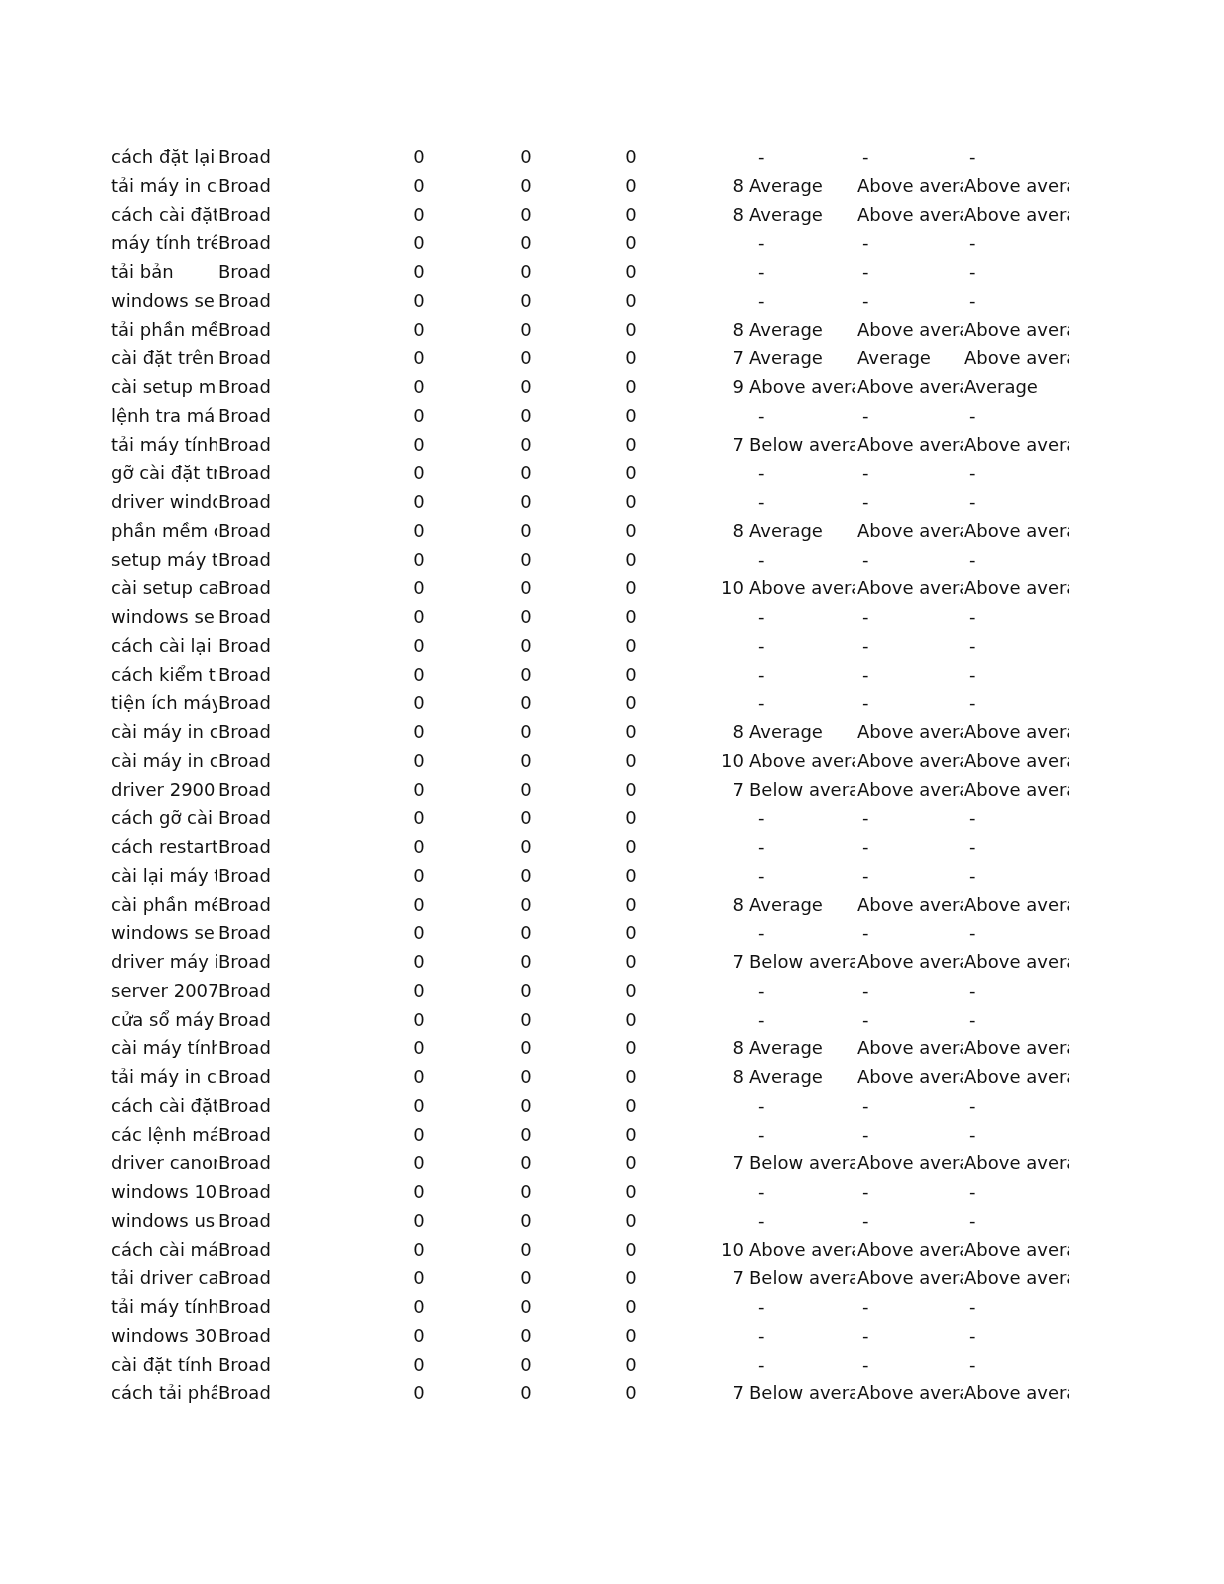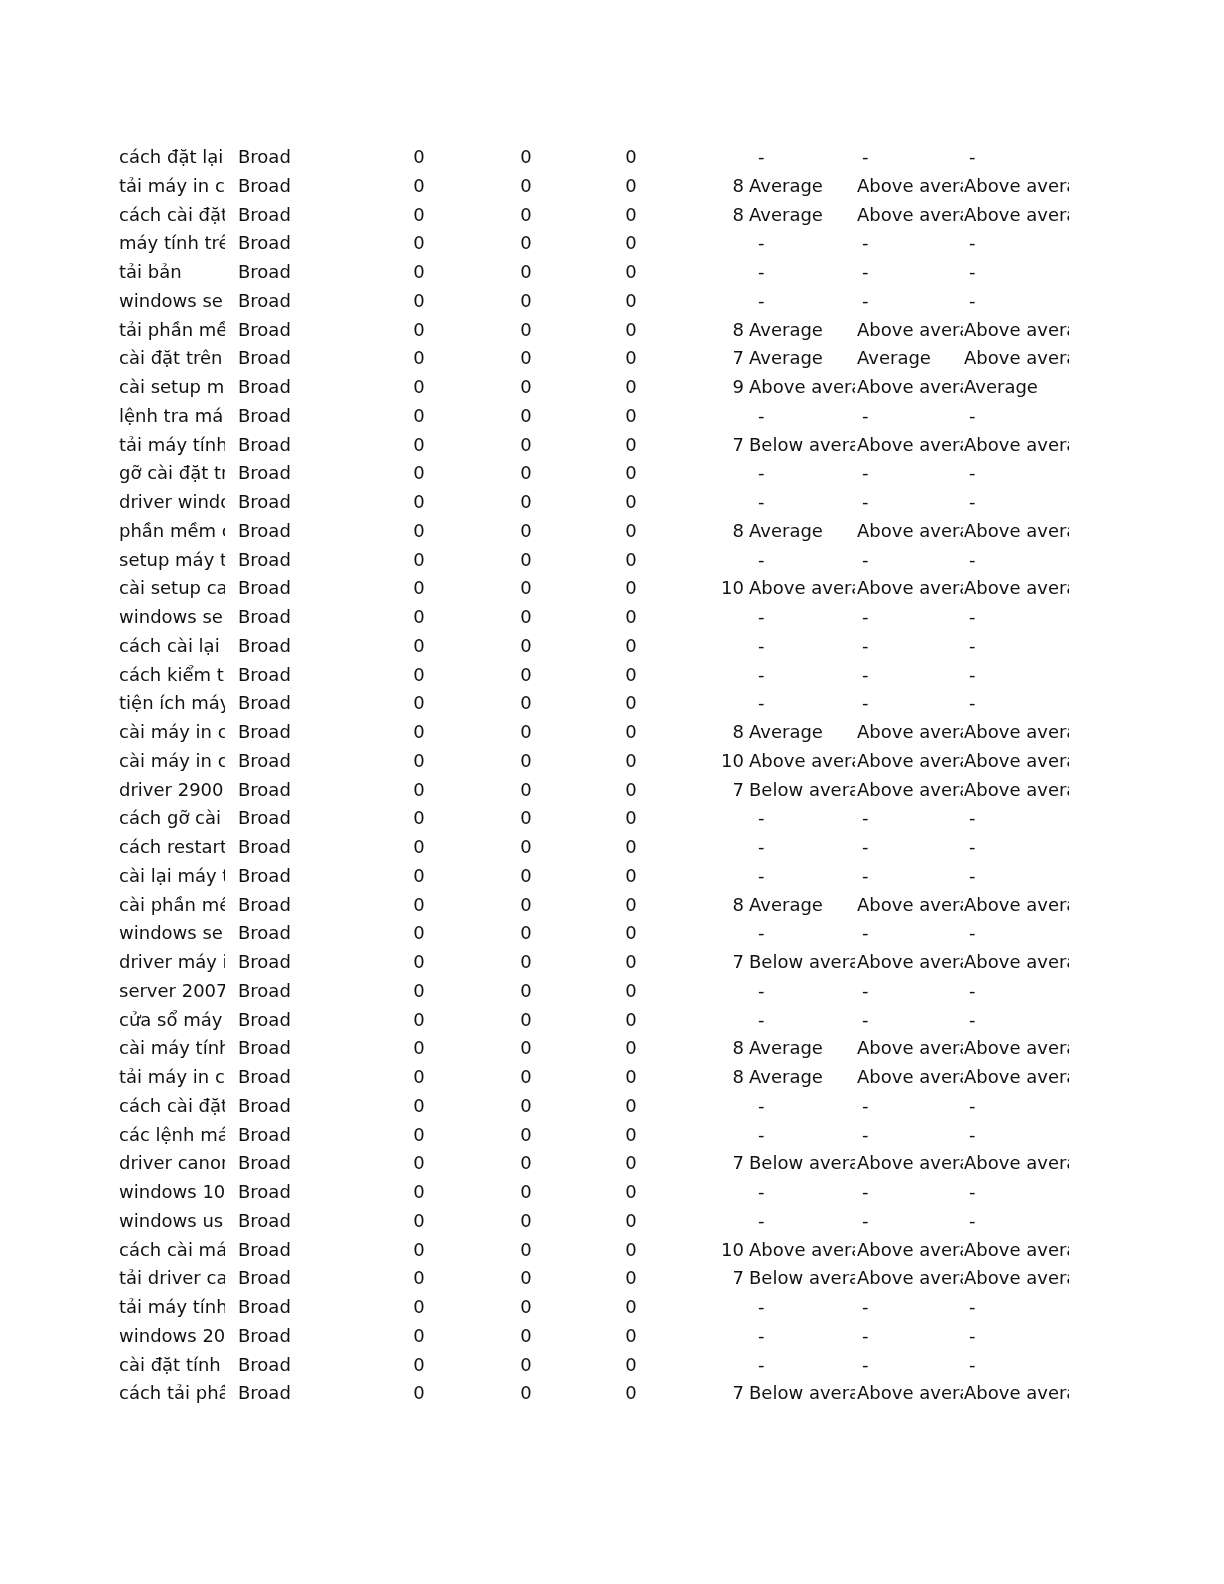--- a/index.html
+++ b/index.html
@@ -1,22 +1,22 @@
 <!DOCTYPE html>
 <html><head>
   <meta charset="utf-8">
   <style>
     html, body { margin: 0; padding: 0; background: #ffffff; }
     body { width: 1224px; height: 1584px; position: relative; overflow: hidden;
            font-family: "DejaVu Sans", "Liberation Sans", sans-serif; color: #111111; }
     #sheet { position: absolute; left: 111px; top: 143px; }
     .row { position: relative; height: 28.75px; font-size: 18px; line-height: 28.75px; white-space: nowrap; }
     .c { position: absolute; top: 0; overflow: hidden; }
-    .kw   { left: 8px;    width: 106px; }
-    .mt   { left: 107px; width: 60px; margin-left: 20px; }
+    .kw   { left: 0;    width: 106px; }
+    .mt   { left: 107px; width: 60px; }
     .n1   { left: 290px; width: 36px; text-align: center; }
     .n2   { left: 397px; width: 36px; text-align: center; }
     .n3   { left: 502px; width: 36px; text-align: center; }
     .sc   { left: 600px; width: 33px; text-align: right; }
     .r1   { left: 638px; width: 106px; }
     .r2   { left: 746px; width: 106px; }
     .r3   { left: 853px; width: 105px; }
     .dash { text-align: left; }
     .r1.dash { padding-left: 9px; }
     .r2.dash { padding-left: 5px; }
@@ -471,21 +471,21 @@
     <div class="c mt">Broad</div>
     <div class="c n1">0</div>
     <div class="c n2">0</div>
     <div class="c n3">0</div>
     <div class="c sc"></div>
     <div class="c r1 dash">-</div>
     <div class="c r2 dash">-</div>
     <div class="c r3 dash">-</div>
   </div>
     <div class="row">
-    <div class="c kw">windows 20</div>
+    <div class="c kw">windows 30</div>
     <div class="c mt">Broad</div>
     <div class="c n1">0</div>
     <div class="c n2">0</div>
     <div class="c n3">0</div>
     <div class="c sc"></div>
     <div class="c r1 dash">-</div>
     <div class="c r2 dash">-</div>
     <div class="c r3 dash">-</div>
   </div>
     <div class="row">

